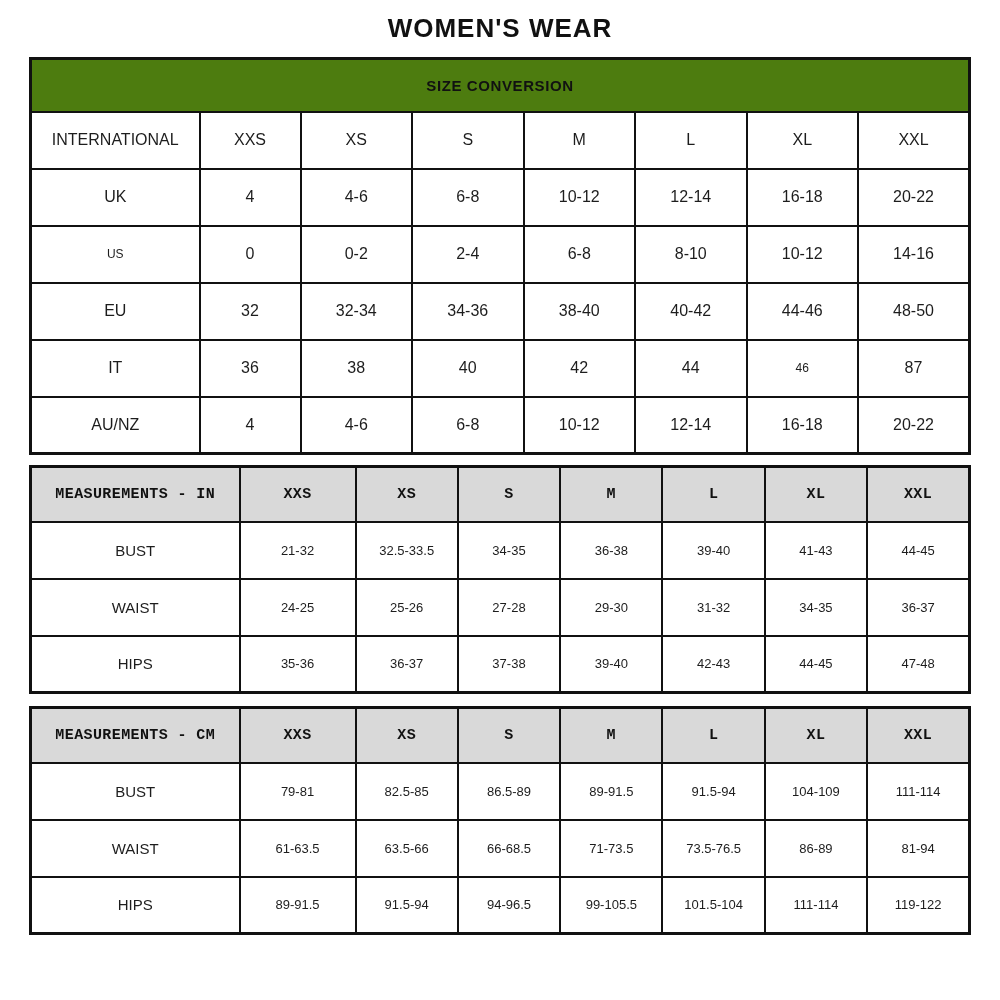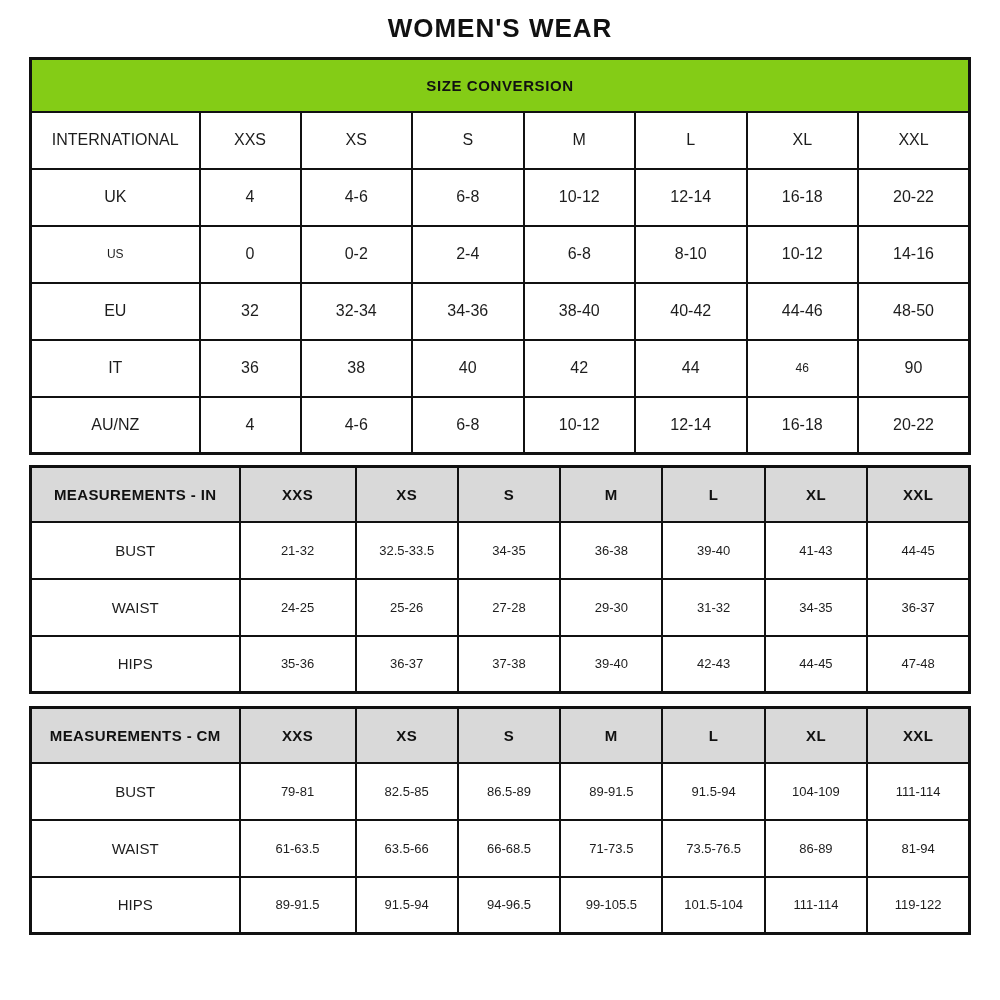--- a/index.html
+++ b/index.html
@@ -39,37 +39,37 @@
     text-align: center;
     vertical-align: middle;
     padding: 0 4px;
     overflow: hidden;
     white-space: nowrap;
   }
   
   #size-conversion { margin-bottom: 10px; }
   #size-conversion .caption-row { height: 53px; }
   #size-conversion .caption-cell {
-    background: #84cc16;
+    background: #4d7c0f;
     font-weight: 700;
     font-size: 15px;
     letter-spacing: 0.6px;
     color: #111111;
   }
   #size-conversion .header-row td,
   #size-conversion .data-row td {
     font-size: 16px;
     font-weight: 400;
     height: 53px;
   }
   #size-conversion .header-row { height: 57px; }
   #size-conversion .data-row { height: 57px; }
   
   .measure-table { margin-bottom: 12px; }
-  .measure-table .header-row { height: 55px; }
+  .measure-table .header-row { height: 55px; font-family: Liberation Mono, monospace; }
   .measure-table .header-row td {
     background: #d9d9d9;
     font-weight: 700;
     font-size: 15px;
     letter-spacing: 0.4px;
     color: #111111;
   }
   .measure-table .data-row { height: 57px; }
   .measure-table .data-row .row-label {
     font-size: 15px;
@@ -143,21 +143,21 @@
           <td class="value-cell" style="font-size: 16px;">48-50</td>
         </tr>
         <tr class="data-row">
           <td class="row-label" style="font-size: 16px;">IT</td>
           <td class="value-cell" style="font-size: 16px;">36</td>
           <td class="value-cell" style="font-size: 16px;">38</td>
           <td class="value-cell" style="font-size: 16px;">40</td>
           <td class="value-cell" style="font-size: 16px;">42</td>
           <td class="value-cell" style="font-size: 16px;">44</td>
           <td class="value-cell" style="font-size: 12px;">46</td>
-          <td class="value-cell" style="font-size: 16px;">90</td>
+          <td class="value-cell" style="font-size: 16px;">87</td>
         </tr>
         <tr class="data-row">
           <td class="row-label" style="font-size: 16px;">AU/NZ</td>
           <td class="value-cell" style="font-size: 16px;">4</td>
           <td class="value-cell" style="font-size: 16px;">4-6</td>
           <td class="value-cell" style="font-size: 16px;">6-8</td>
           <td class="value-cell" style="font-size: 16px;">10-12</td>
           <td class="value-cell" style="font-size: 16px;">12-14</td>
           <td class="value-cell" style="font-size: 16px;">16-18</td>
           <td class="value-cell" style="font-size: 16px;">20-22</td>

